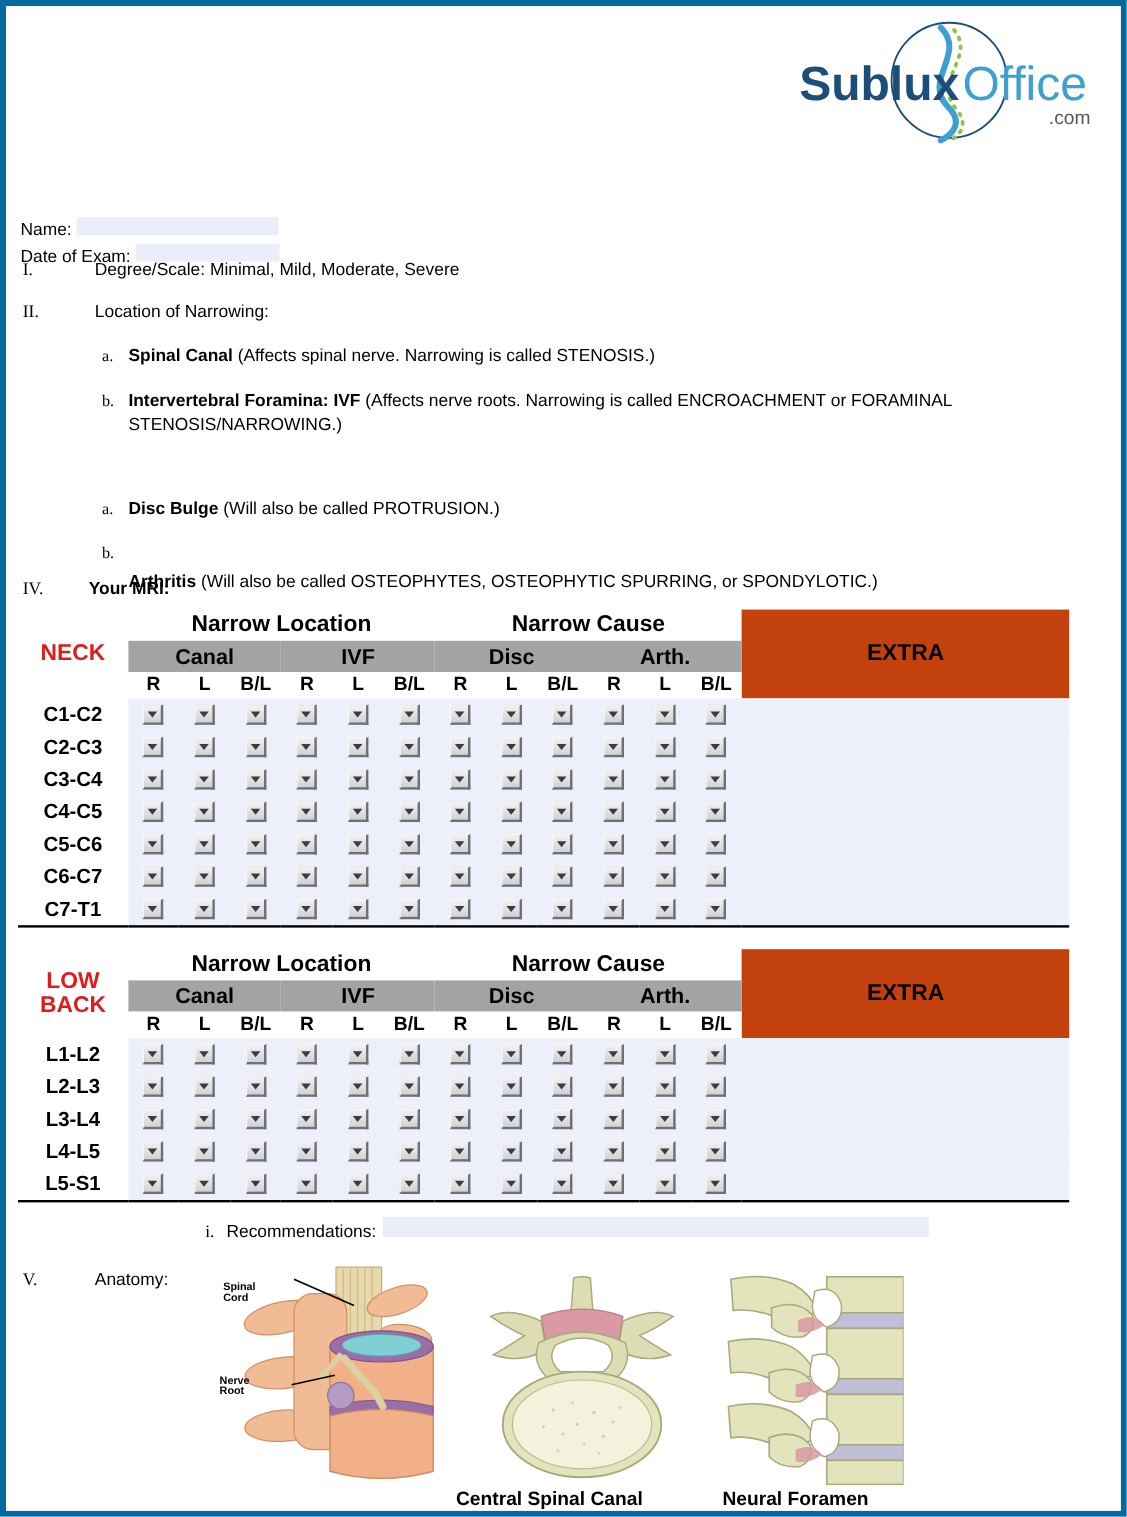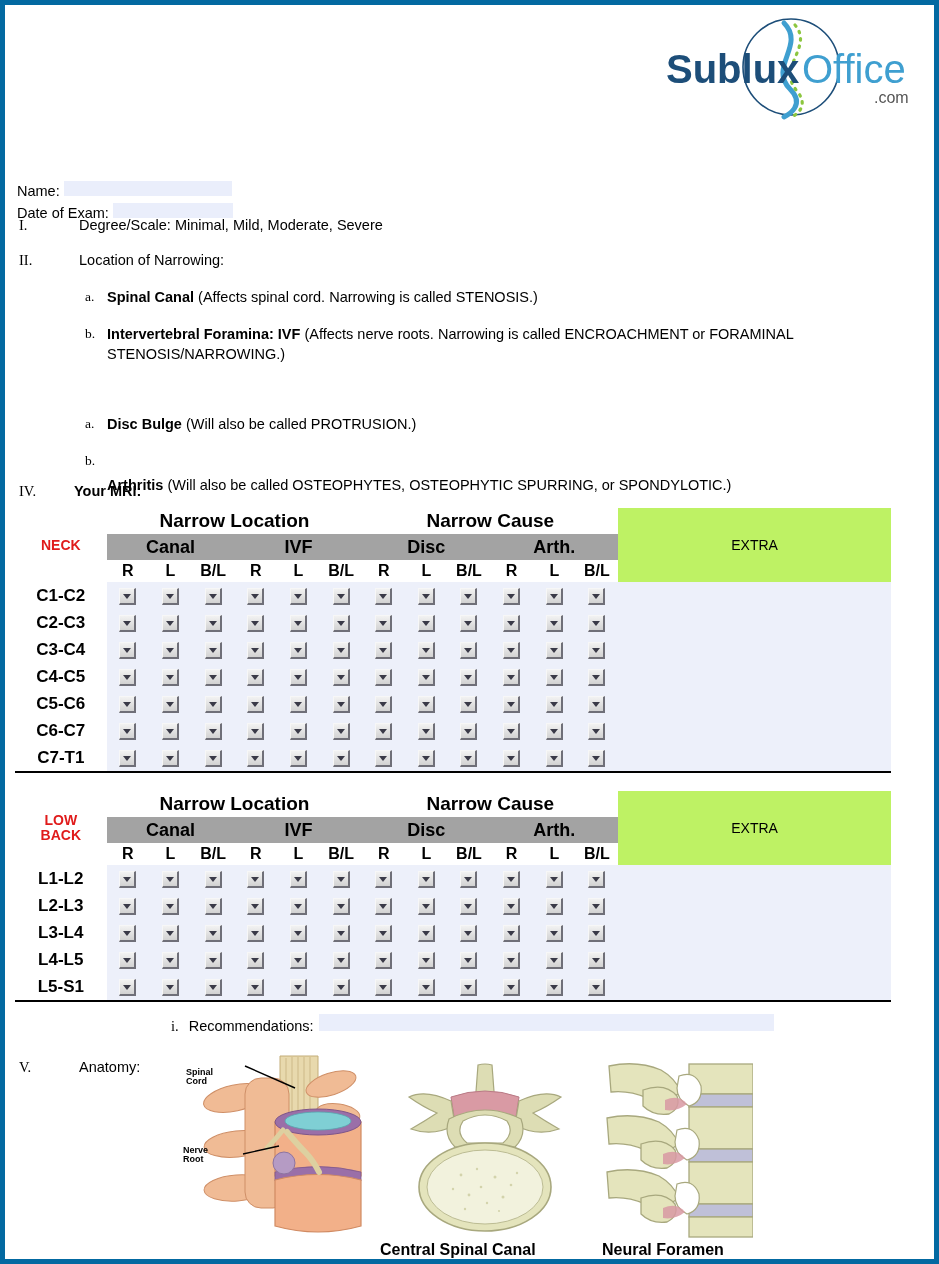--- a/index.html
+++ b/index.html
@@ -87,21 +87,21 @@
     font-family: "Liberation Sans", sans-serif;
   }
   .mri-table td, .mri-table th {
     padding: 0;
     margin: 0;
     border: 0;
   }
   .region-label {
     color: #e01b1b;
     font-weight: bold;
-    font-size: 14px;
+    font-size: 19px;
     text-align: center;
     vertical-align: middle;
     background: #fff;
     line-height: 1.05;
     border-right: 2px solid #000;
   }
   .grp-title {
     font-weight: bold;
     font-size: 19px;
     text-align: center;
@@ -121,25 +121,25 @@
     font-size: 16px;
     text-align: center;
     background: #fff;
     height: 22px;
     border-bottom: 2px solid #000;
   }
   .vsep-strong { border-right: 2px solid #000; }
   .vsep-thin   { border-right: 1px solid #8b8fa3; }
   .vsep-dot    { border-right: 1px dotted #8b8fa3; }
   .extra-head {
-    font-weight: normal;
-    font-size: 14px;
+    font-weight: bold;
+    font-size: 19px;
     text-align: center;
     vertical-align: middle;
-    background: #bef264;
+    background: #c2410c;
     border-left: 2px solid #000;
     border-top: 2px solid #000;
     border-bottom: 2px solid #000;
     border-right: 2px solid #000;
   }
   .level-cell {
     font-weight: bold;
     font-size: 17px;
     text-align: center;
     background: #fff;
@@ -256,21 +256,21 @@
     <span class="outline-text" style="margin-left:60px;">Degree/Scale: Minimal, Mild, Moderate, Severe</span>
   </div>
 
   <div class="outline-item" style="left:14px; top:246px; width:880px;">
     <span class="roman">II.</span>
     <span class="outline-text" style="margin-left:60px;">Location of Narrowing:</span>
   </div>
   <div class="outline-item" style="left:80px; top:283px; width:820px;">
     <span class="alpha">a.</span>
     <span class="outline-text" style="margin-left:22px;">
-      <b>Spinal Canal</b><span> (Affects spinal cord. Narrowing is called STENOSIS.)</span>
+      <b>Spinal Canal</b><span> (Affects spinal nerve. Narrowing is called STENOSIS.)</span>
     </span>
   </div>
   <div class="outline-item" style="left:80px; top:320px; width:720px;">
     <span class="alpha">b.</span>
     <span class="outline-text" style="margin-left:22px;">
       <b>Intervertebral Foramina: IVF</b><span> (Affects nerve roots. Narrowing is called ENCROACHMENT or FORAMINAL STENOSIS/NARROWING.)</span>
     </span>
   </div>
 
   <div class="outline-item" style="left:80px; top:410px; width:820px;">

